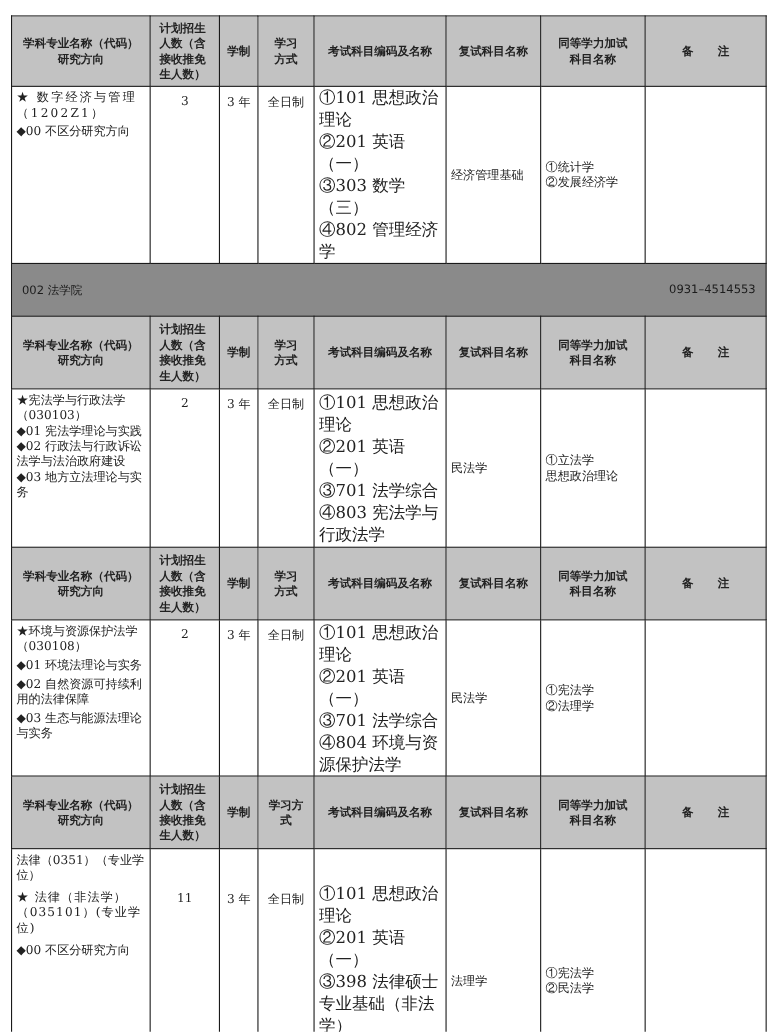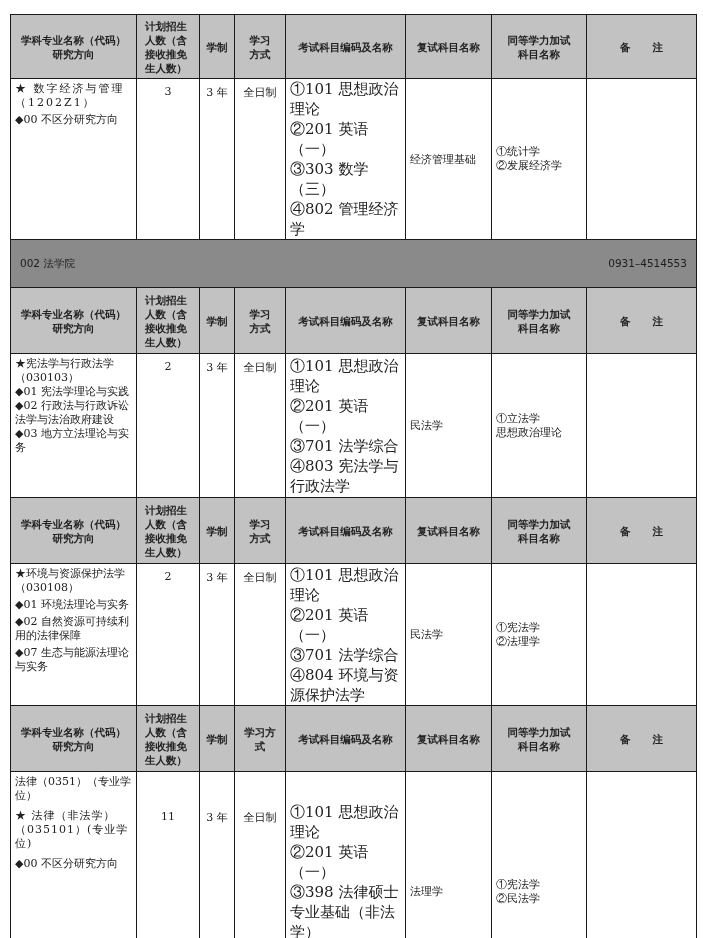--- a/index.html
+++ b/index.html
@@ -173,21 +173,21 @@
           <div>科目名称</div>
         </td>
     <td class="remark"><span class="a">备</span><span>注</span></td>
   </tr>
 
   <tr style="height:142px">
     <td class="name">
       <div class="p">★环境与资源保护法学（030108）</div>
       <div class="p">◆01 环境法理论与实务</div>
       <div class="p">◆02 自然资源可持续利用的法律保障</div>
-      <div class="p tight">◆07 生态与能源法理论与实务</div>
+      <div class="p tight">◆03 生态与能源法理论与实务</div>
     </td>
     <td class="num">2</td>
     <td class="dur">3 年</td>
     <td class="mode">全日制</td>
     <td class="exam">
       <div>①101 思想政治理论</div>
       <div>②201 英语（一）</div>
       <div>③701 法学综合</div>
       <div>④804 环境与资源保护法学</div>
     </td>

